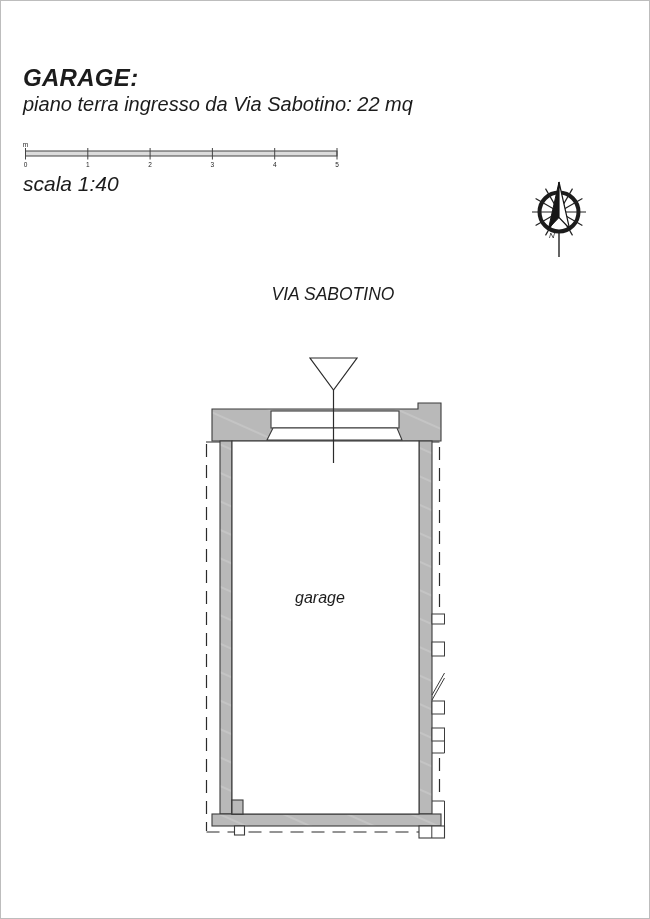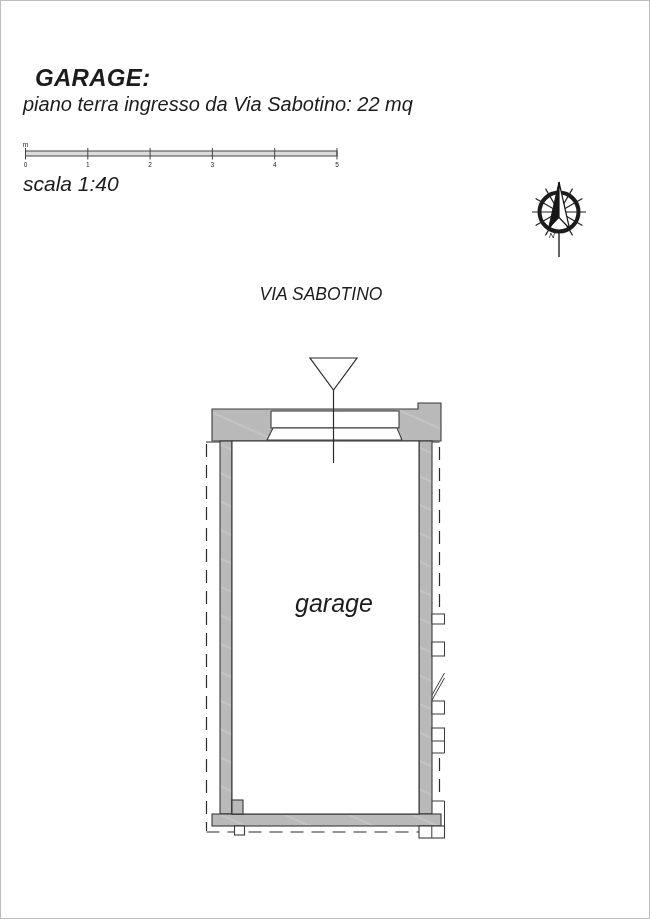--- a/index.html
+++ b/index.html
@@ -7,25 +7,25 @@
     position:relative;
     width:650px;height:919px;
     background:#ffffff;
     border:1px solid #bdbdbd;
     box-sizing:border-box;
     overflow:hidden;
     font-family:"Liberation Sans", sans-serif;
     color:#1c1c1c;
   }
   .lbl{position:absolute;white-space:nowrap;}
-  .title{left:22px;top:63px;font-size:24px;font-weight:bold;font-style:italic;letter-spacing:.3px;margin-left:12px;}
+  .title{left:22px;top:63px;font-size:24px;font-weight:bold;font-style:italic;letter-spacing:.3px;}
   .subtitle{left:22px;top:92px;font-size:20px;font-style:italic;}
   .scala{left:22px;top:171px;font-size:21px;font-style:italic;}
-  .street{left:220px;top:283px;width:200px;text-align:center;font-size:17.5px;font-style:italic;}
-  .room{left:294px;top:588px;font-size:25px;font-style:italic;}
+  .street{left:232px;top:283px;width:200px;text-align:center;font-size:17.5px;font-style:italic;}
+  .room{left:294px;top:588px;font-size:16px;font-style:italic;}
   svg{position:absolute;left:0;top:0;}
   .tick-num{font-family:"Liberation Sans", sans-serif;font-size:6.5px;fill:#222;}
   .unit{font-family:"Liberation Sans", sans-serif;font-size:6.5px;fill:#222;}
   .compass-n{font-family:"Liberation Sans", sans-serif;font-size:8px;font-style:italic;fill:#222;}
 </style>
 </head>
 <body>
 
 <div class="page">
 

